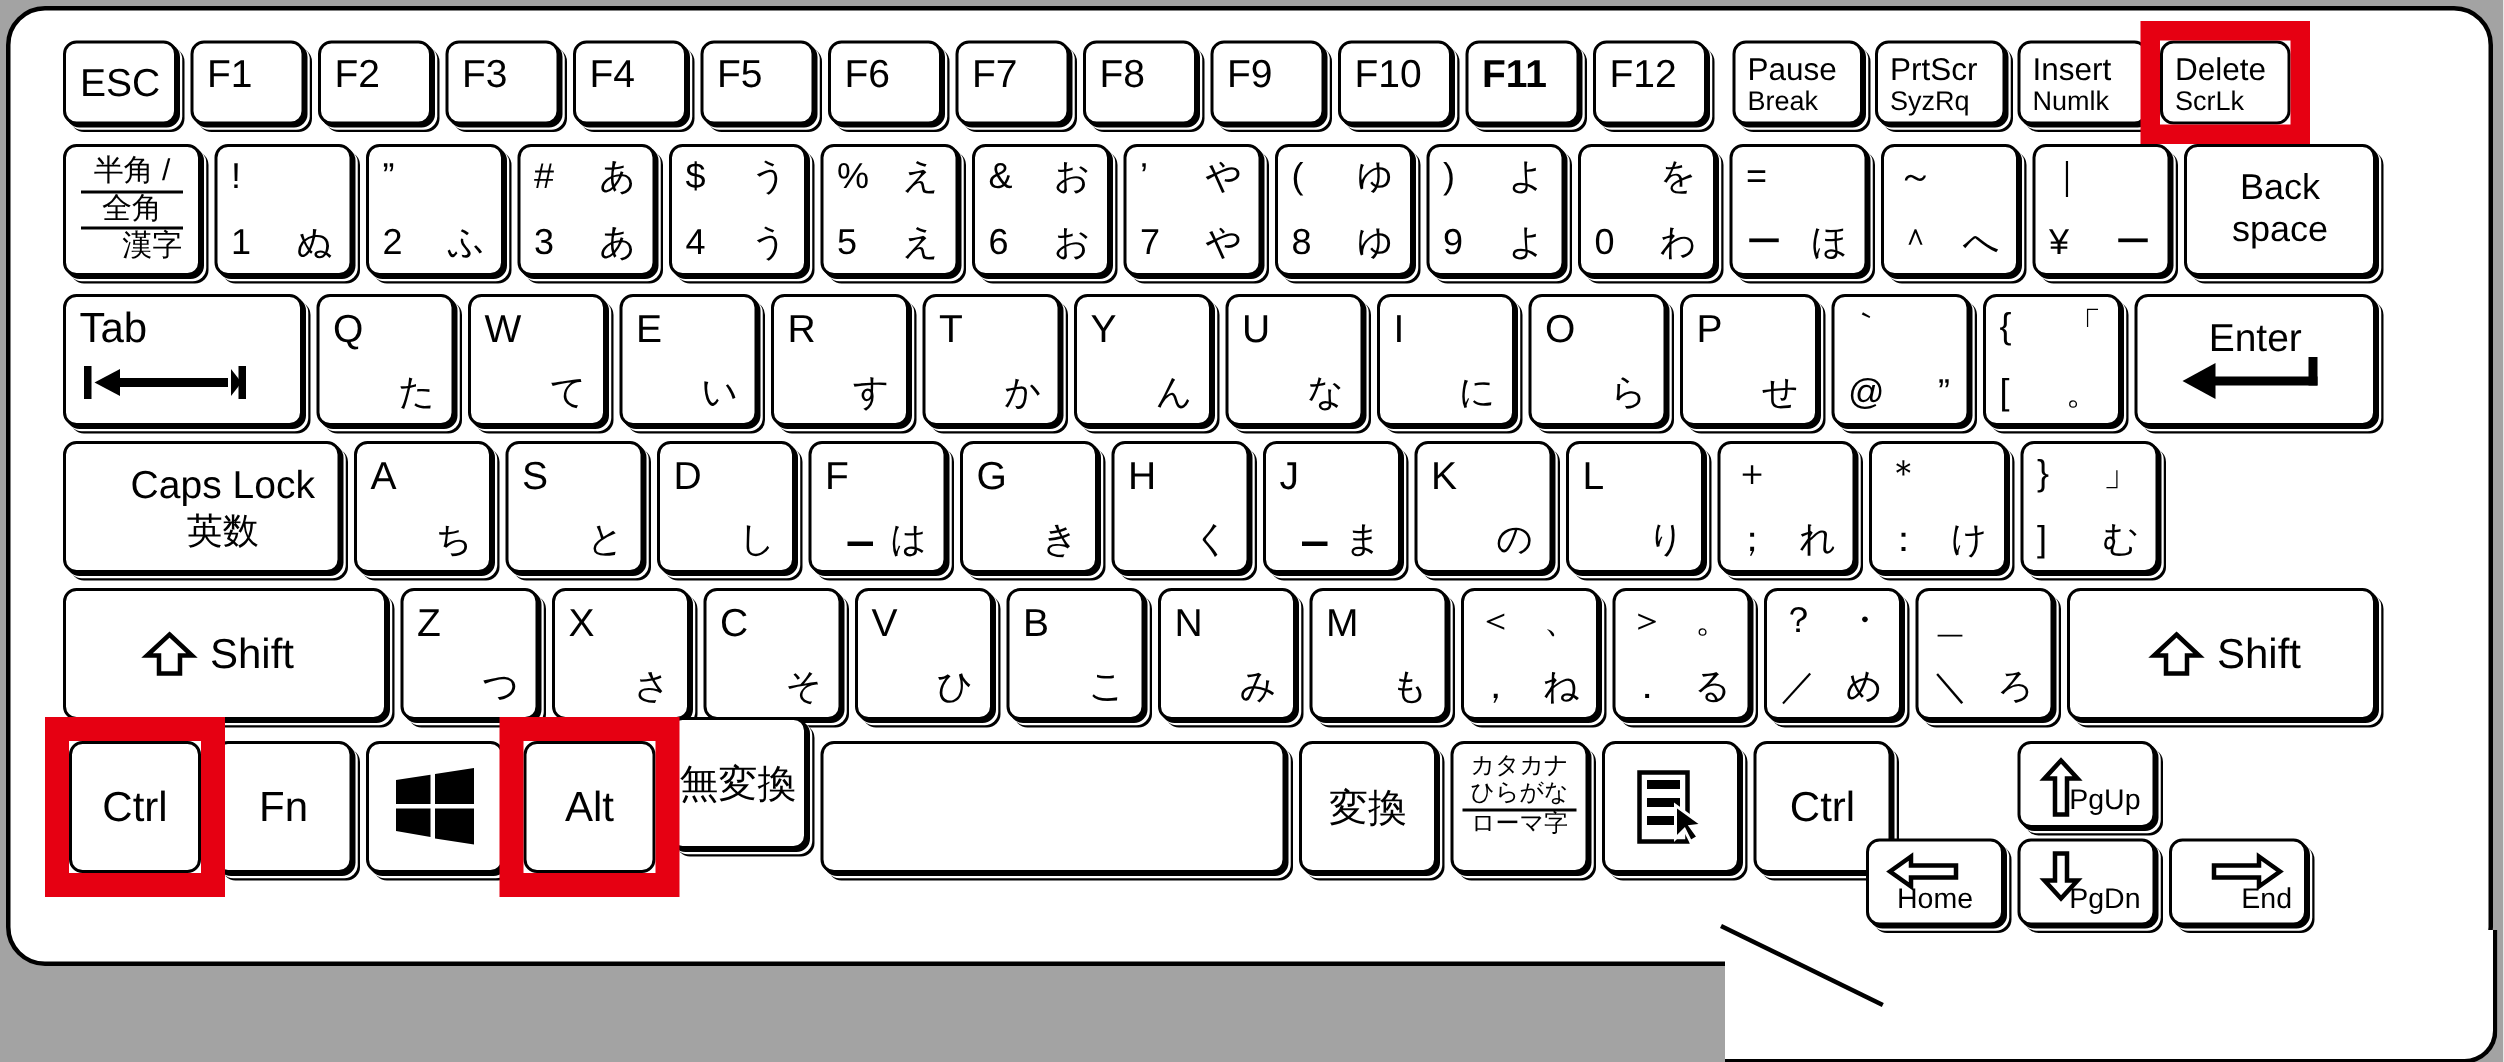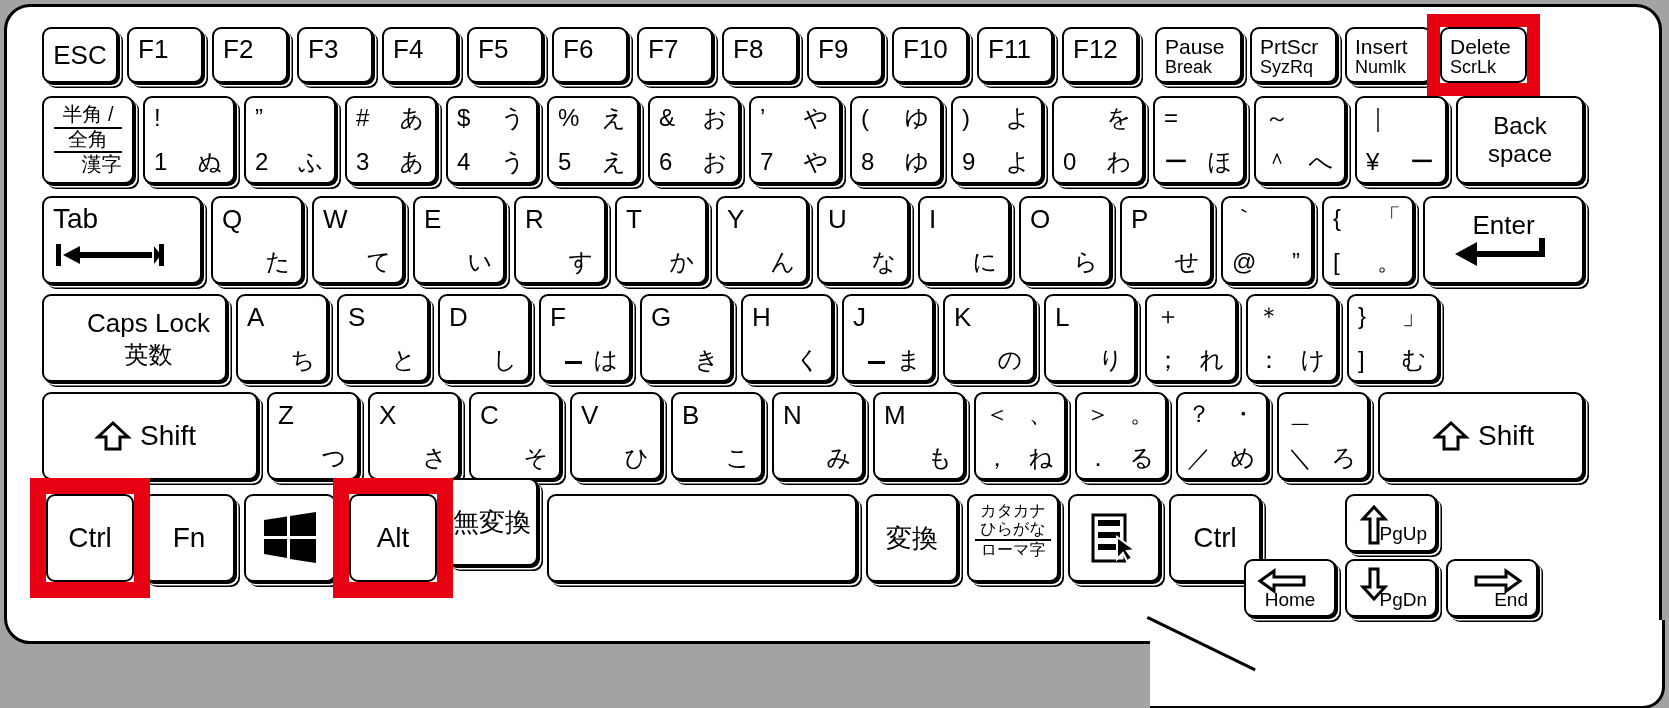--- a/index.html
+++ b/index.html
@@ -120,21 +120,21 @@
   </div>
   <div class="key" style="left:722px;top:27px;width:76px;height:56px;">
     <span class="lbl t2 f26">F8</span>
   </div>
   <div class="key" style="left:807px;top:27px;width:76px;height:56px;">
     <span class="lbl t2 f26">F9</span>
   </div>
   <div class="key" style="left:892px;top:27px;width:76px;height:56px;">
     <span class="lbl t2 f26">F10</span>
   </div>
-  <div class="key" style="left:977px;top:27px;width:76px;height:56px;">
+  <div class="key" style="left:977px;top:27px;width:76px;height:56px;font-weight:bold;">
     <span class="lbl t2 f26">F11</span>
   </div>
   <div class="key" style="left:1062px;top:27px;width:76px;height:56px;">
     <span class="lbl t2 f26">F12</span>
   </div>
 
   <div class="key" style="left:1155px;top:27px;width:87px;height:56px;">
     <span class="stack">
       <span class="a">Pause</span>
       <span class="b">Break</span>

